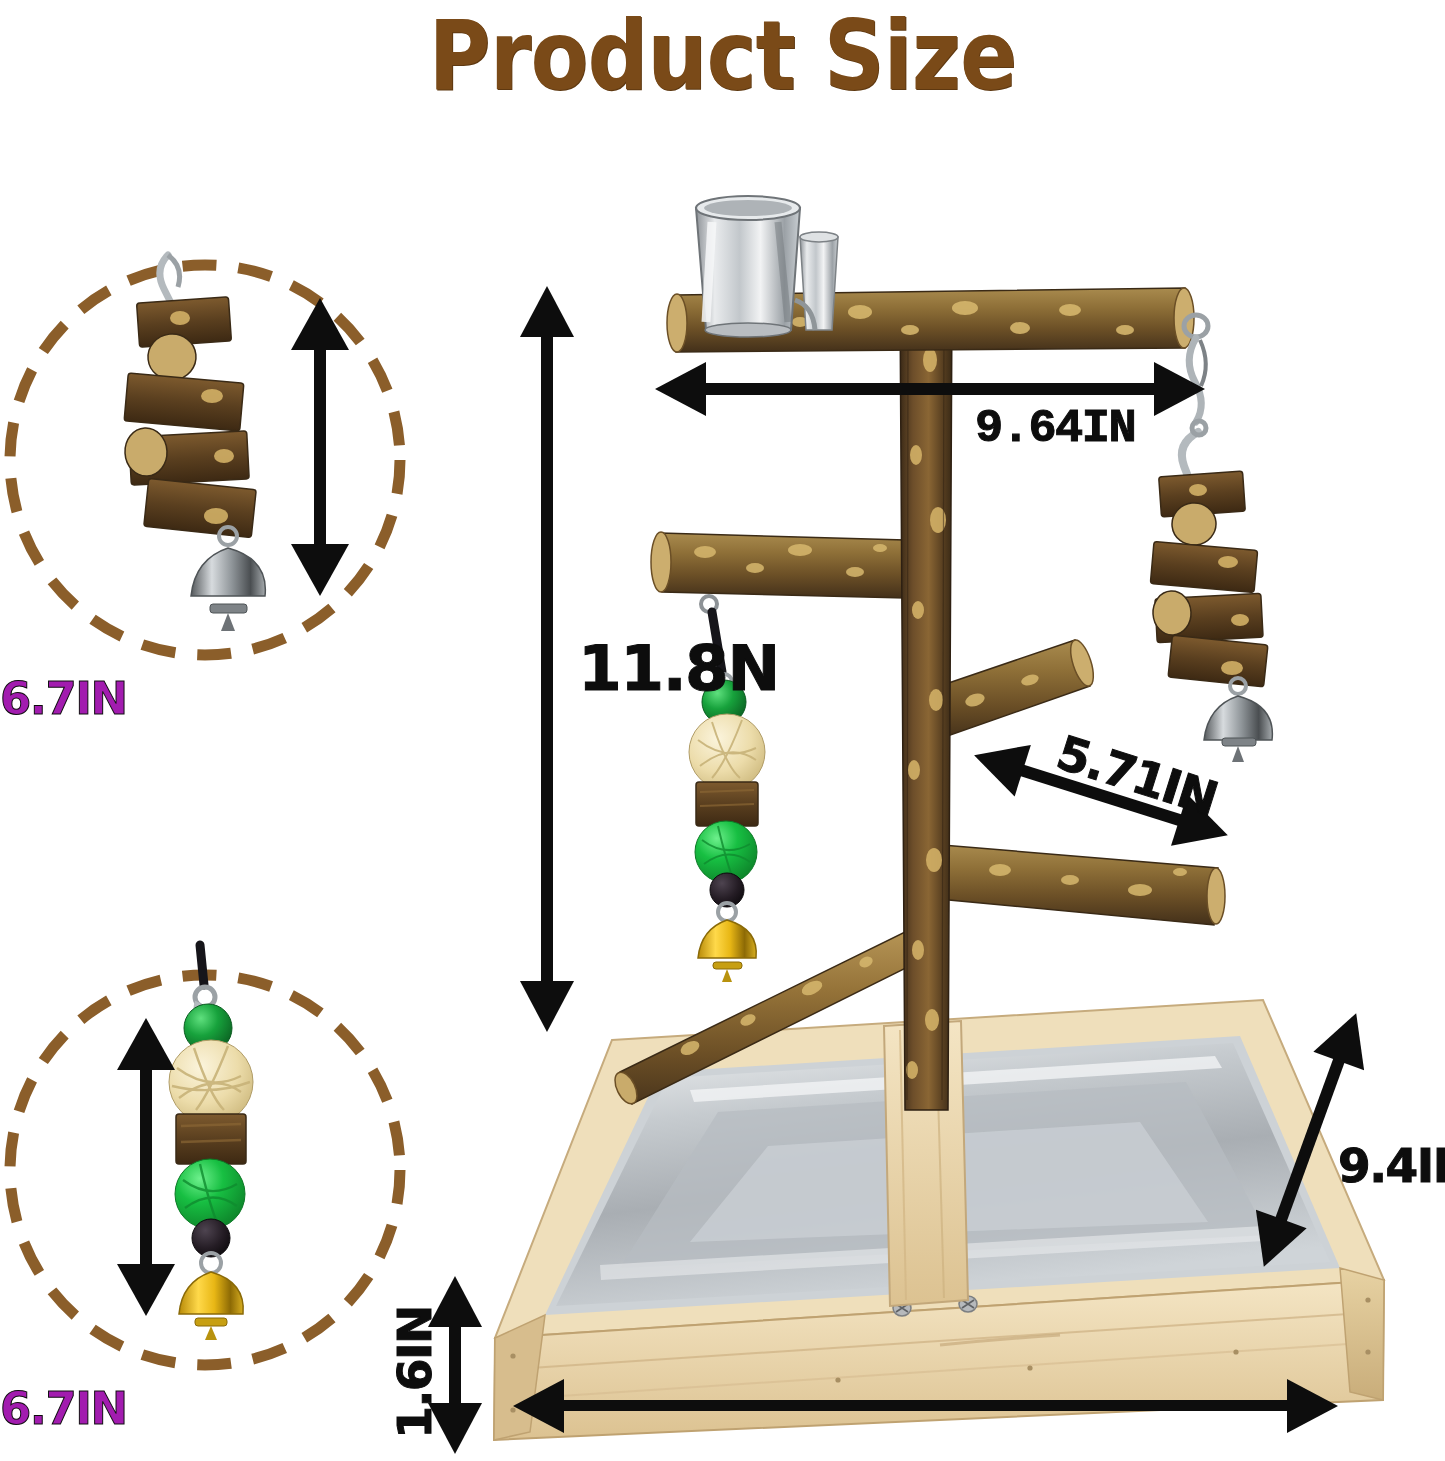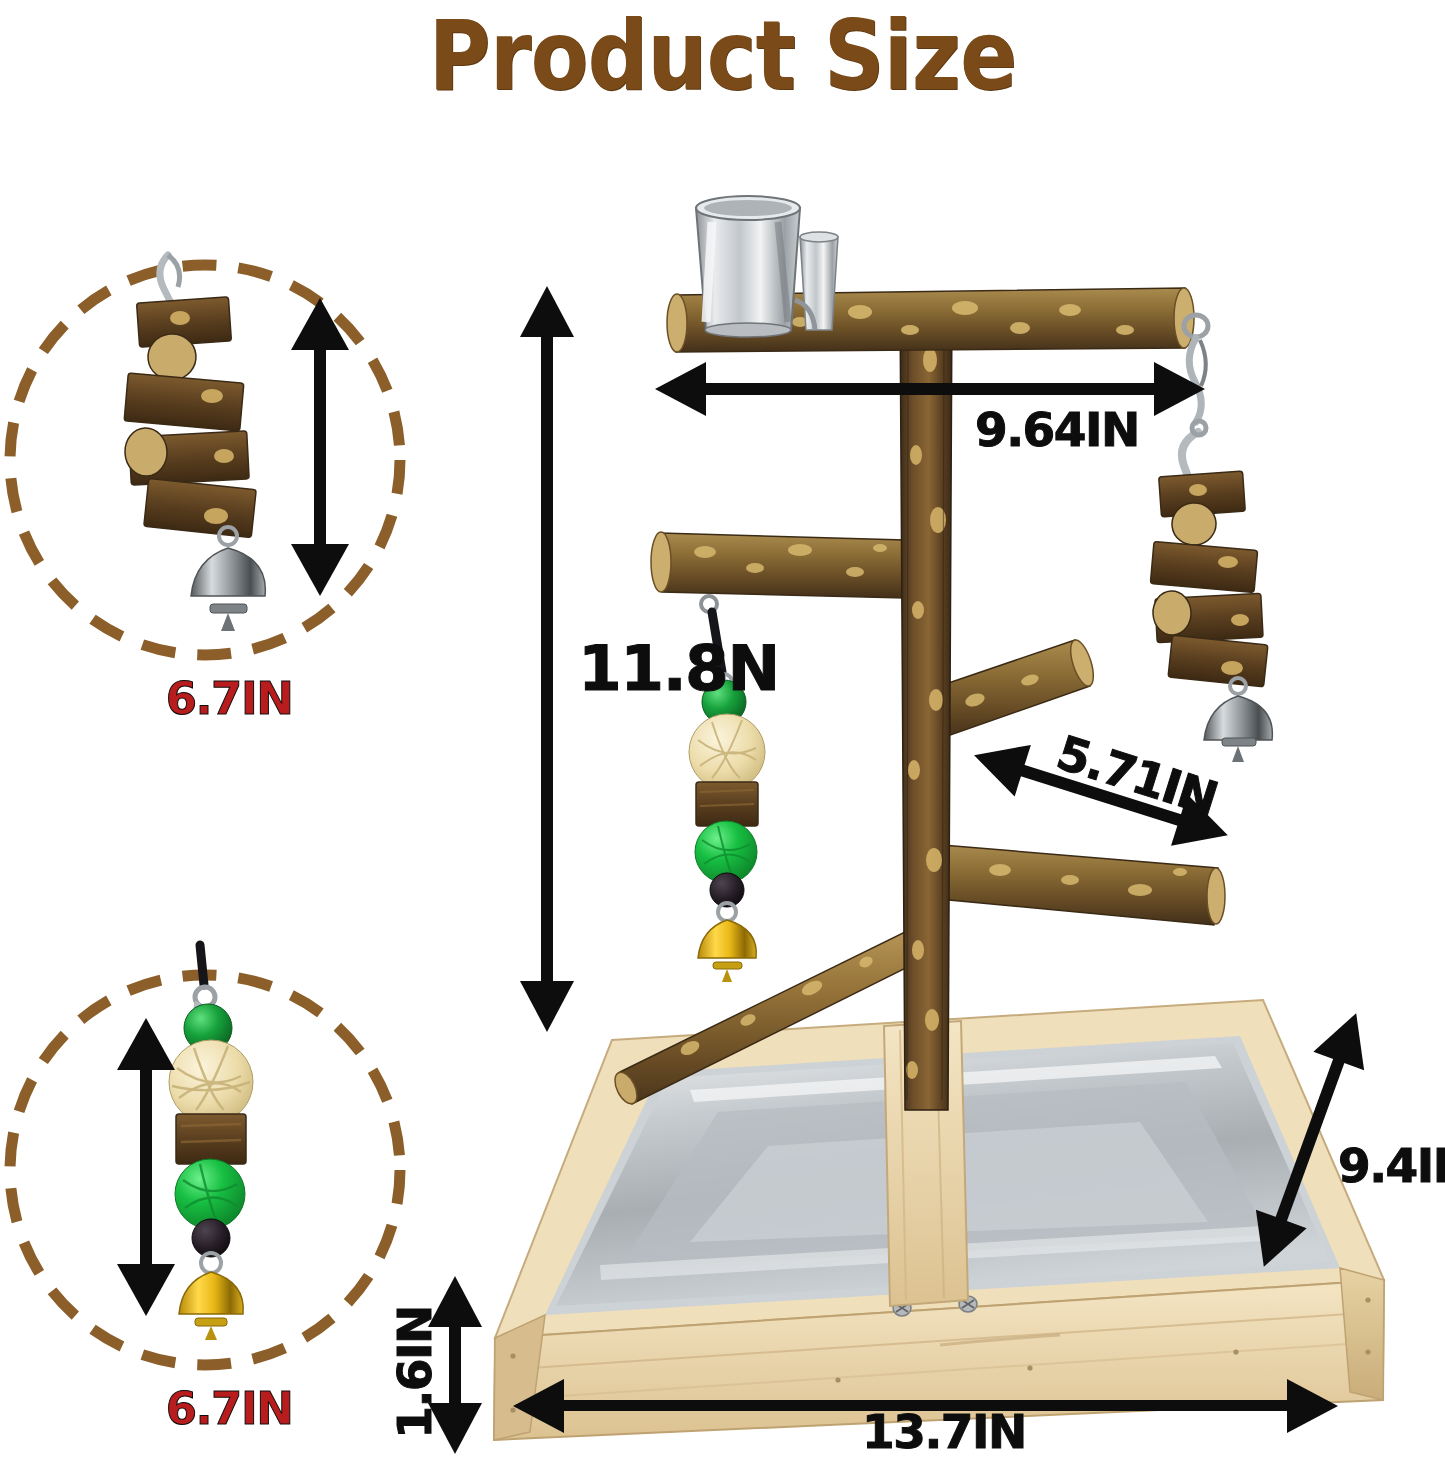--- a/index.html
+++ b/index.html
@@ -25,23 +25,23 @@
     letter-spacing:-1.5px;white-space:nowrap;
     transform-origin:50% 50%;
     -webkit-text-stroke:1px #0d0d0d;
   }
 
   .svgwrap{position:absolute;left:0;top:0;width:1445px;height:1461px;pointer-events:none;}
 
   
   .inset{position:absolute;}
   .inset-label{
-    position:absolute;width:100%;text-align:center;color:#b91c1c;font-weight:700;
+    position:absolute;width:100%;text-align:left;color:#a21caf;font-weight:700;
     font-family:"DejaVu Sans","Liberation Sans",sans-serif;
-    font-size:45px;letter-spacing:-1.5px;padding-left:24px;
+    font-size:45px;letter-spacing:-1.5px;
     -webkit-text-stroke:1px #0d0d0d;
   }
 </style>
 </head>
 <body>
 
 <div id="stage">
 
   <div class="title">Product Size</div>
 
@@ -433,31 +433,30 @@
       <path d="M211,1326 l6,14 l-12,0 Z" fill="#b8920e"></path>
 
       <g fill="#0d0d0d">
         <rect x="140" y="1050" width="12" height="232"></rect>
         <polygon points="146,1018 117,1070 175,1070"></polygon>
         <polygon points="146,1316 117,1264 175,1264"></polygon>
       </g>
     </g>
   </svg>
 
-  <div class="dim" style="left:975px;top:402px;font-size:47px;">9.64IN</div>
+  <div class="dim" style="left:975px;top:402px;font-size:47px;font-family:Liberation Mono, monospace;">9.64IN</div>
 
   <div class="dim" style="left:578px;top:632px;font-size:63px;">11.8N</div>
 
   <div class="dim" style="left:1055px;top:748px;font-size:47px;transform:rotate(17.5deg);">5.71IN</div>
 
   <div class="dim" style="left:1338px;top:1138px;font-size:47px;">9.4IN</div>
 
   <div class="dim" style="left:348px;top:1345px;font-size:47px;transform:rotate(-90deg);">1.6IN</div>
 
-  <div class="dim" style="left:862px;top:1404px;font-size:47px;">13.7IN</div>
 
   <div class="inset" style="left:0px;top:0px;width:410px;height:780px;">
     <div class="inset-label" style="left:0;top:672px;">6.7IN</div>
   </div>
 
   <div class="inset" style="left:0px;top:700px;width:410px;height:760px;">
     <div class="inset-label" style="left:0;top:682px;">6.7IN</div>
   </div>
 
 </div>

